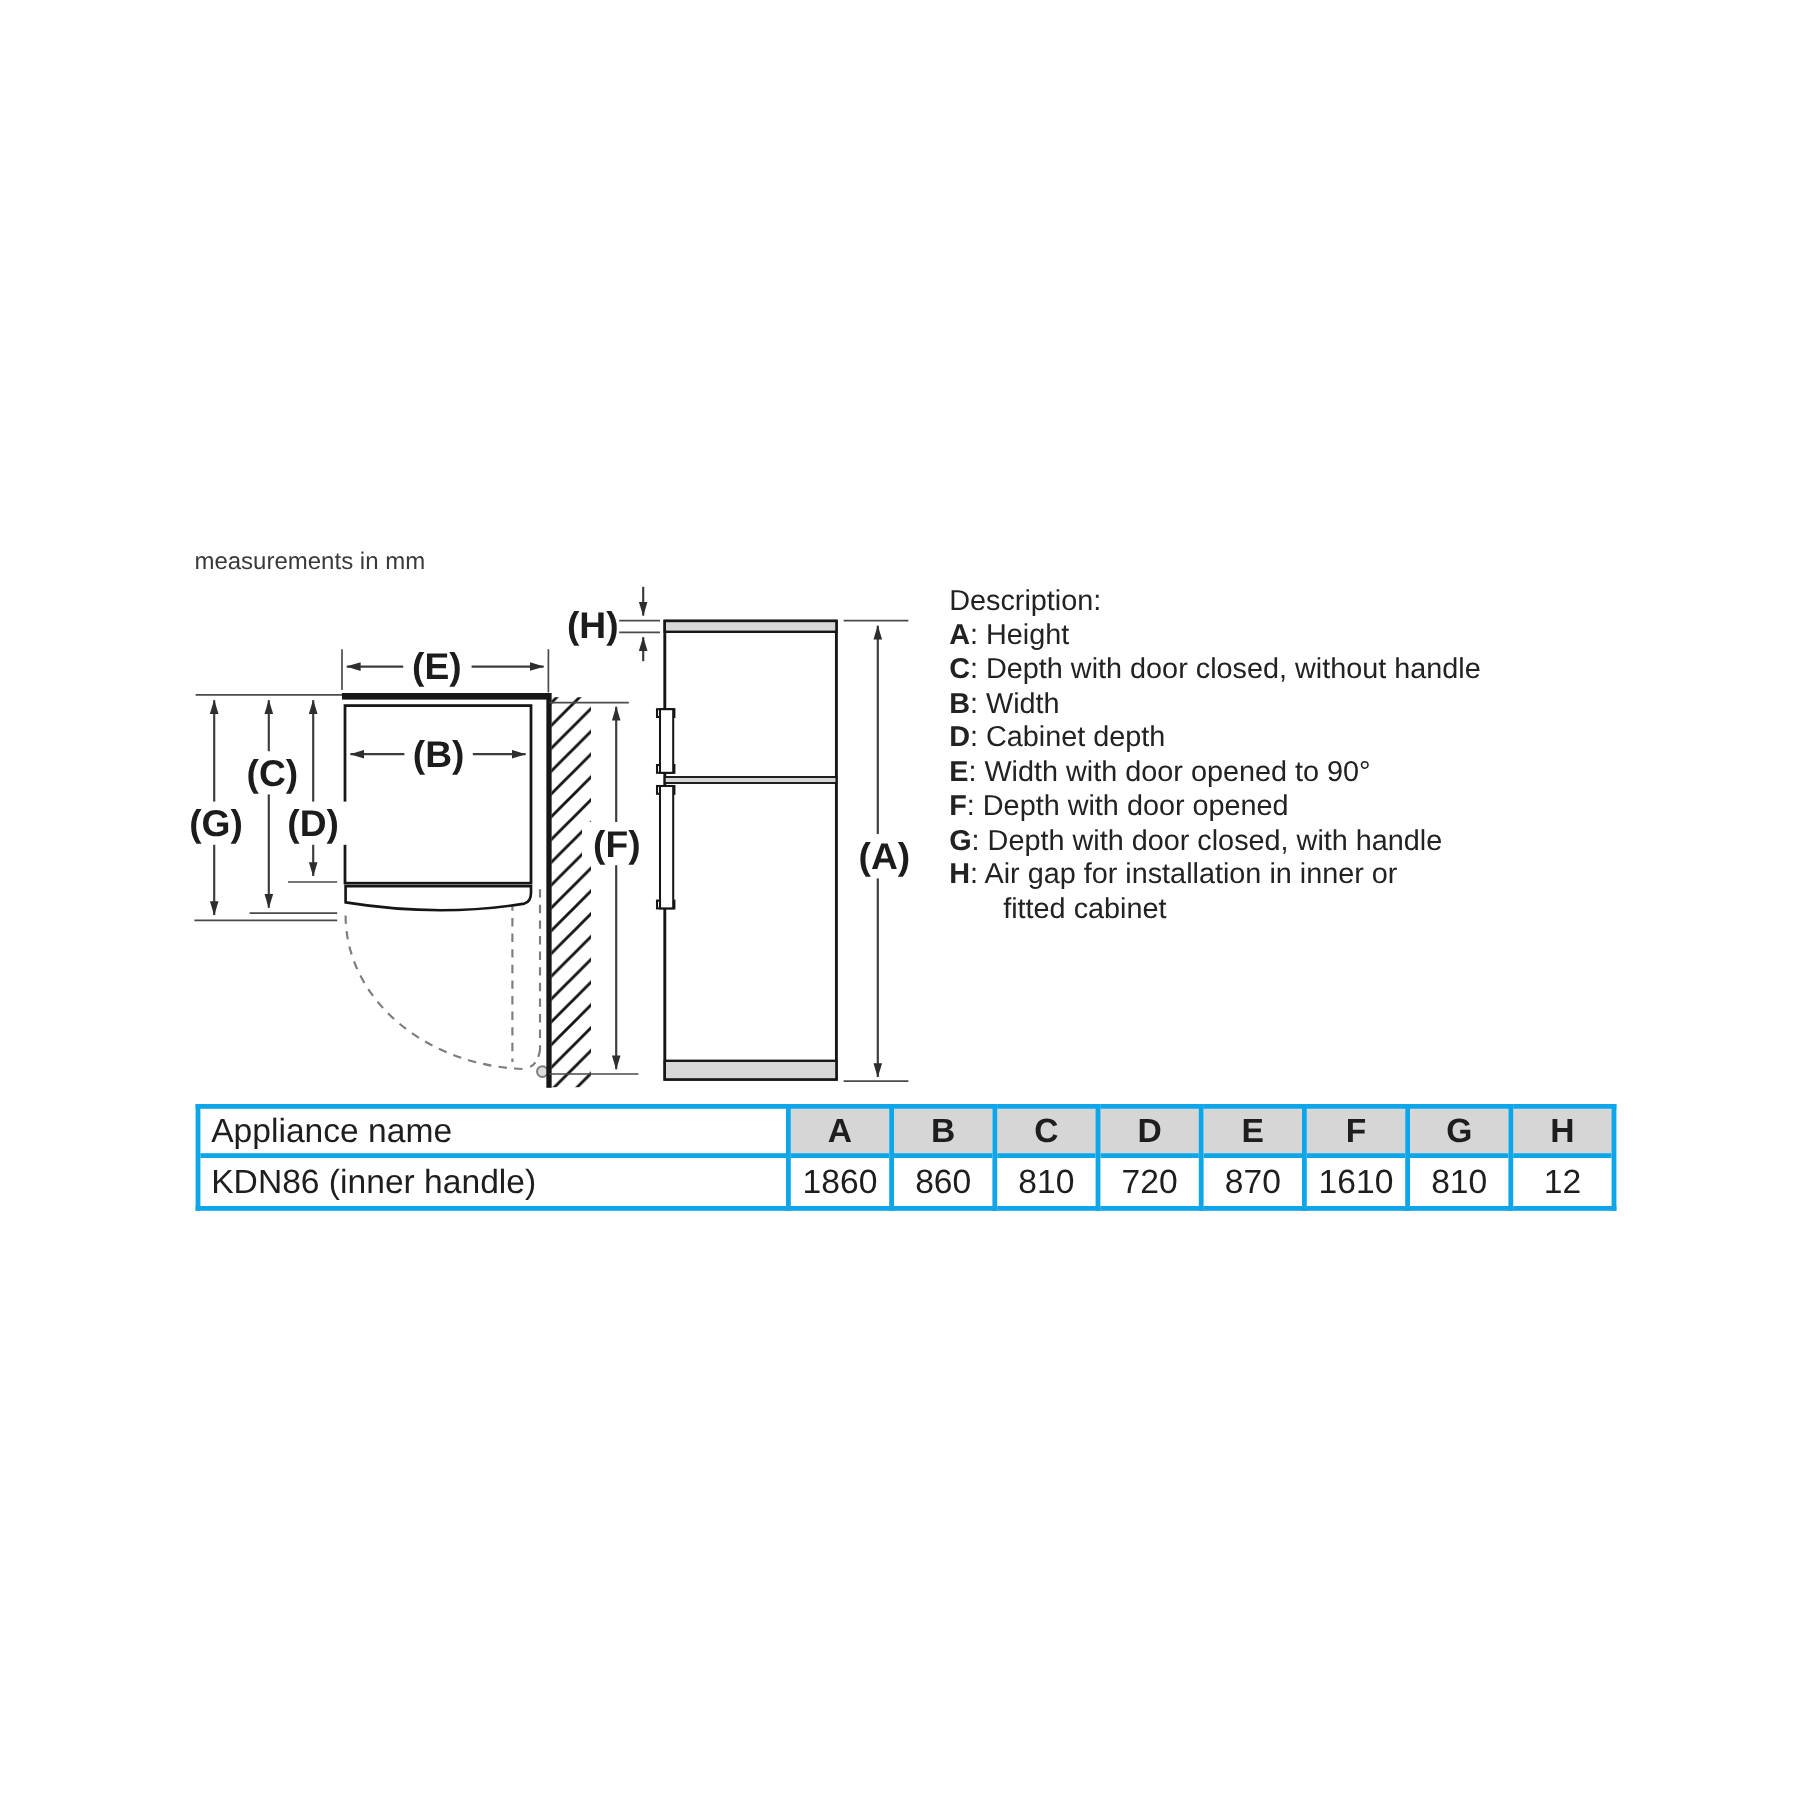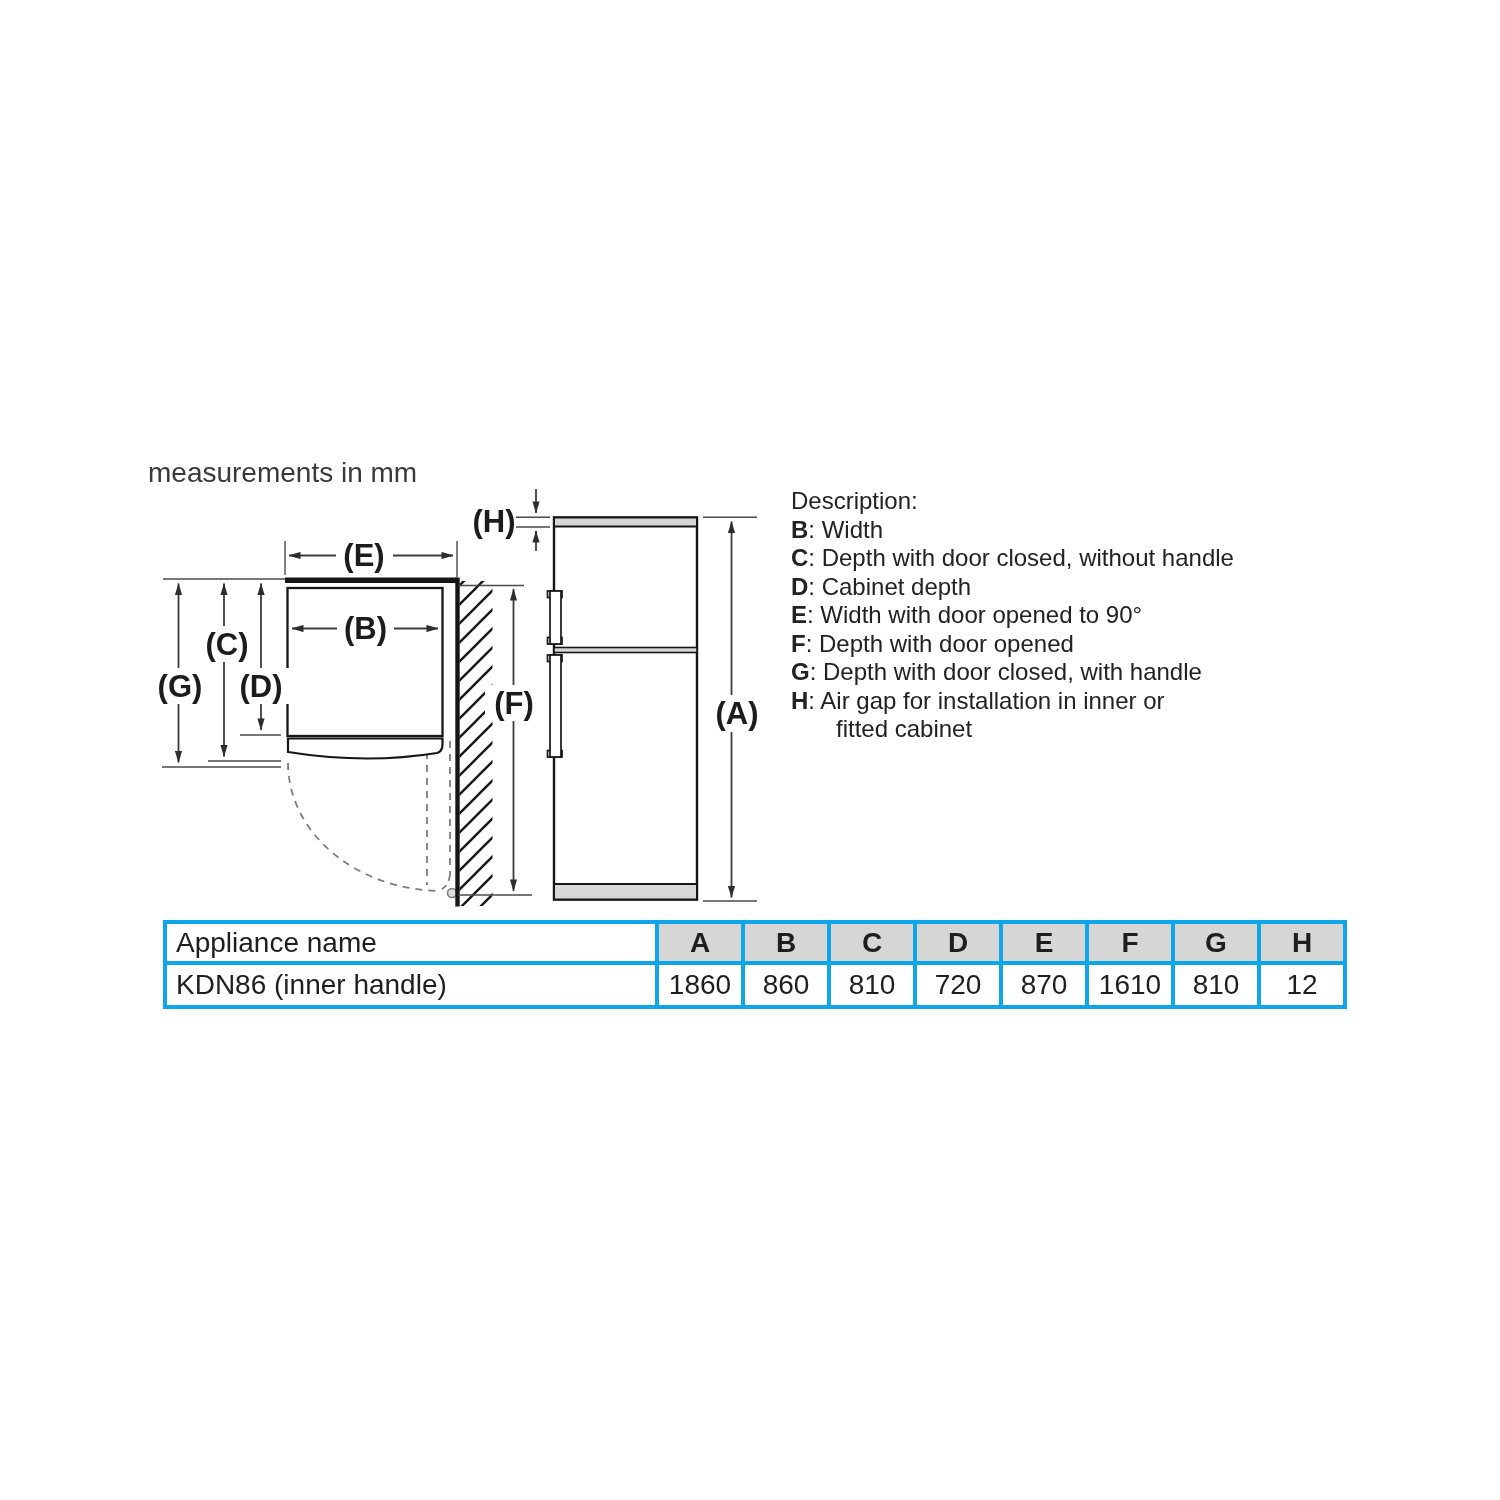--- a/index.html
+++ b/index.html
@@ -1,21 +1,21 @@
 <!DOCTYPE html>
 <html><head>
 <meta charset="utf-8">
 <style>
   html,body{margin:0;padding:0;background:#ffffff;}
   #canvas{
     position:relative;width:1500px;height:1500px;background:#ffffff;overflow:hidden;
     font-family:"Liberation Sans",sans-serif;color:#242424;
   }
   #units-note{
-    position:absolute;left:148px;top:457px;font-size:28px;color:#3a3a3a;
+    position:absolute;left:162px;top:457px;font-size:20px;color:#3a3a3a;
   }
   svg{position:absolute;left:0;top:0;}
   svg text{
     font-family:"Liberation Sans",sans-serif;font-weight:bold;font-size:31px;
     fill:#1c1c1c;text-anchor:middle;
   }
   
   #description{
     position:absolute;left:791px;top:487px;width:600px;
     font-size:24px;line-height:28.5px;color:#222222;
@@ -152,22 +152,23 @@
         <line x1="703" y1="901" x2="757" y2="901" stroke="#4a4a4a" stroke-width="1.4"></line>
         <line x1="731.5" y1="521.5" x2="731.5" y2="897.5" stroke="#3c3c3c" stroke-width="1.8" marker-start="url(#mA)" marker-end="url(#mA)"></line>
         <rect x="706" y="695" width="62" height="37" fill="#ffffff"></rect>
         <text x="737" y="724">(A)</text>
       </g>
     </g>
   </svg>
 
   <div id="description">
     <div class="dl">Description:</div>
+    <div class="dl"><b>A</b><span>: Height</span></div>
+    <div class="dl"><b>C</b><span>: Depth with door closed, without handle</span></div>
     <div class="dl"><b>B</b><span>: Width</span></div>
-    <div class="dl"><b>C</b><span>: Depth with door closed, without handle</span></div>
     <div class="dl"><b>D</b><span>: Cabinet depth</span></div>
     <div class="dl"><b>E</b><span>: Width with door opened to 90°</span></div>
     <div class="dl"><b>F</b><span>: Depth with door opened</span></div>
     <div class="dl"><b>G</b><span>: Depth with door closed, with handle</span></div>
     <div class="dl"><b>H</b><span>: Air gap for installation in inner or</span></div>
     <div class="dl cont">fitted cabinet</div>
   </div>
 
   <table id="spec-table">
     <colgroup>

